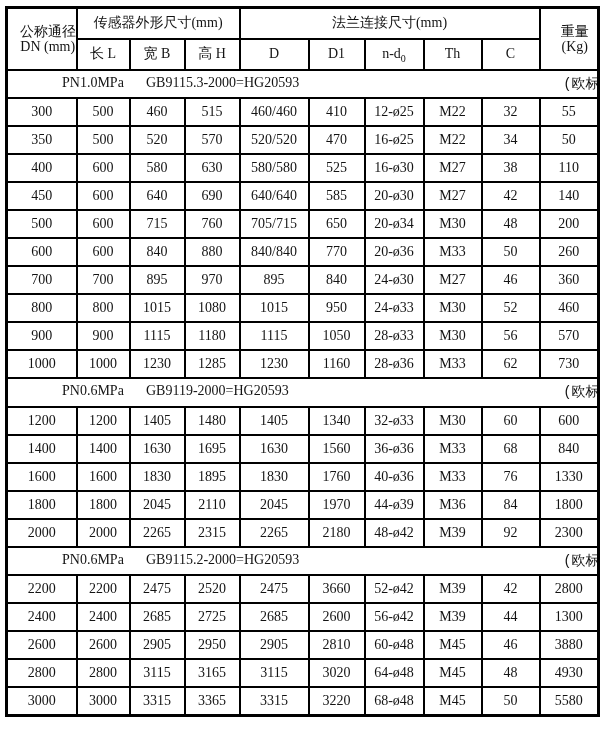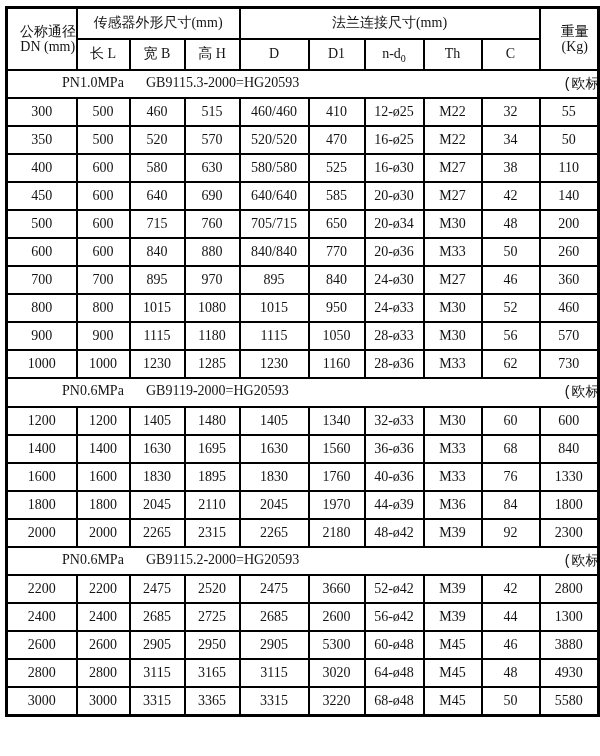--- a/index.html
+++ b/index.html
@@ -330,21 +330,21 @@
         <td>M39</td>
         <td>44</td>
         <td>1300</td>
       </tr>
       <tr class="data-row">
         <td>2600</td>
         <td>2600</td>
         <td>2905</td>
         <td>2950</td>
         <td>2905</td>
-        <td>5300</td>
+        <td>2810</td>
         <td>60-ø48</td>
         <td>M45</td>
         <td>46</td>
         <td>3880</td>
       </tr>
       <tr class="data-row">
         <td>2800</td>
         <td>2800</td>
         <td>3115</td>
         <td>3165</td>

